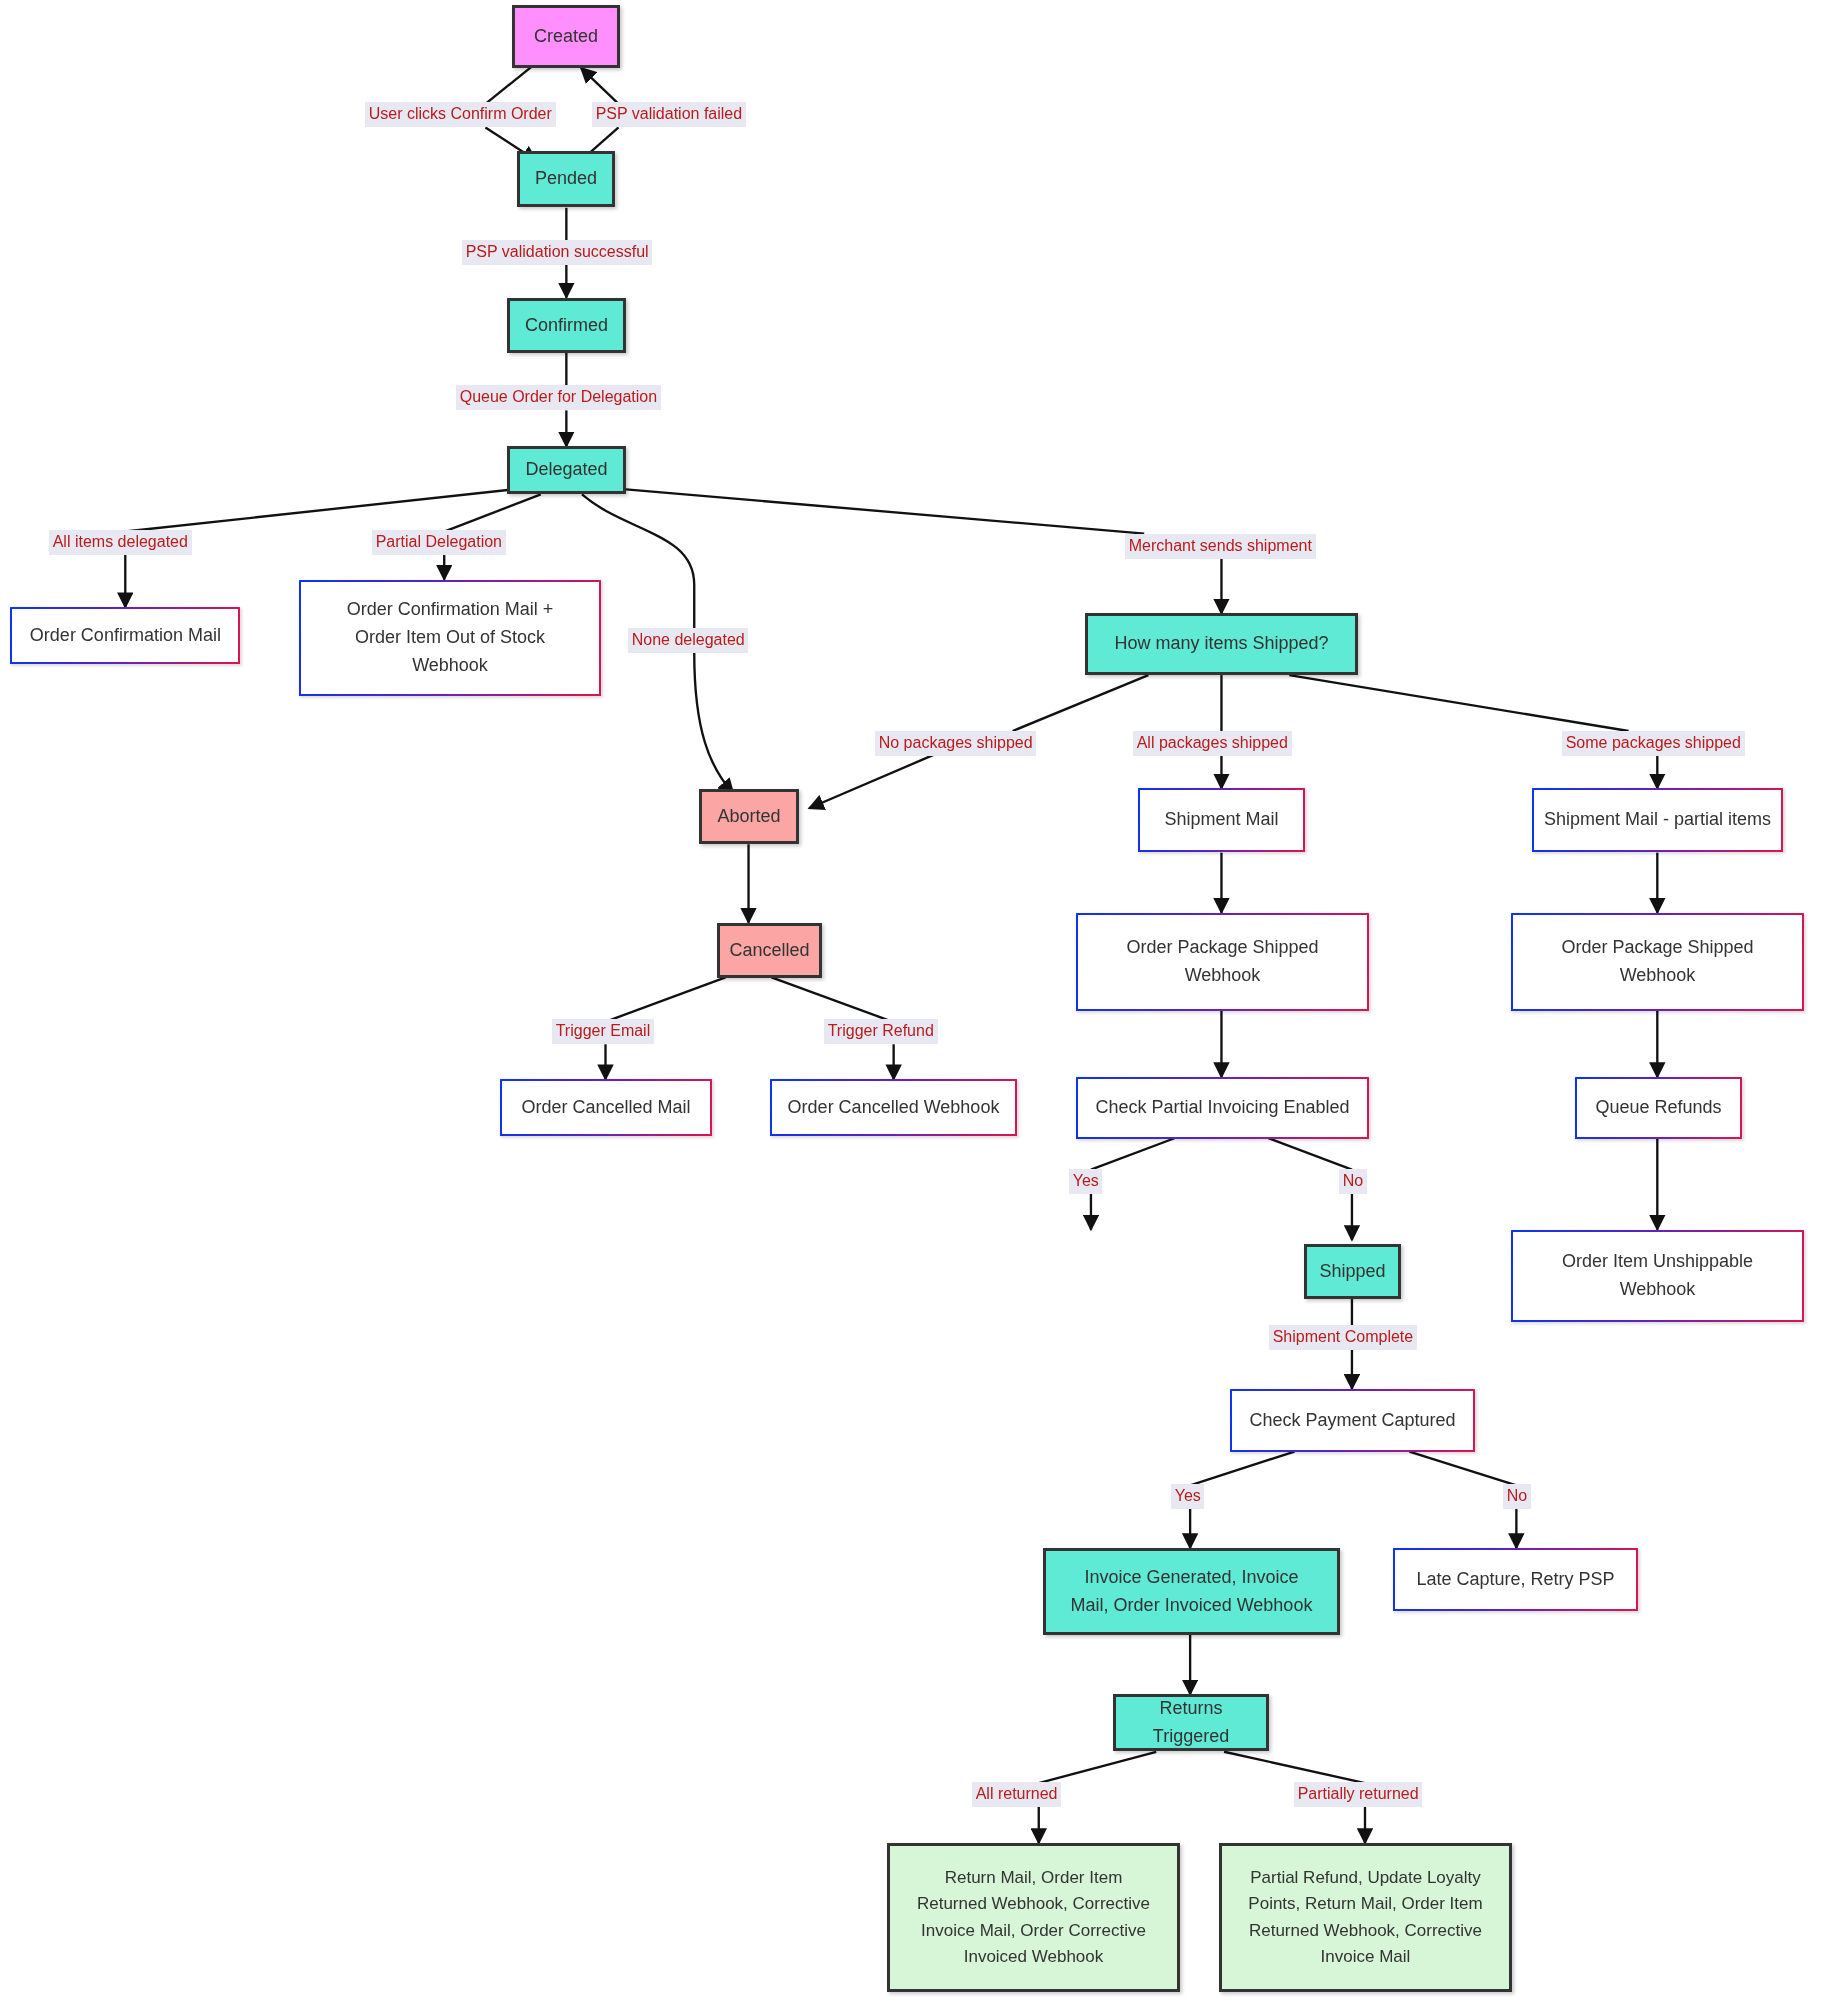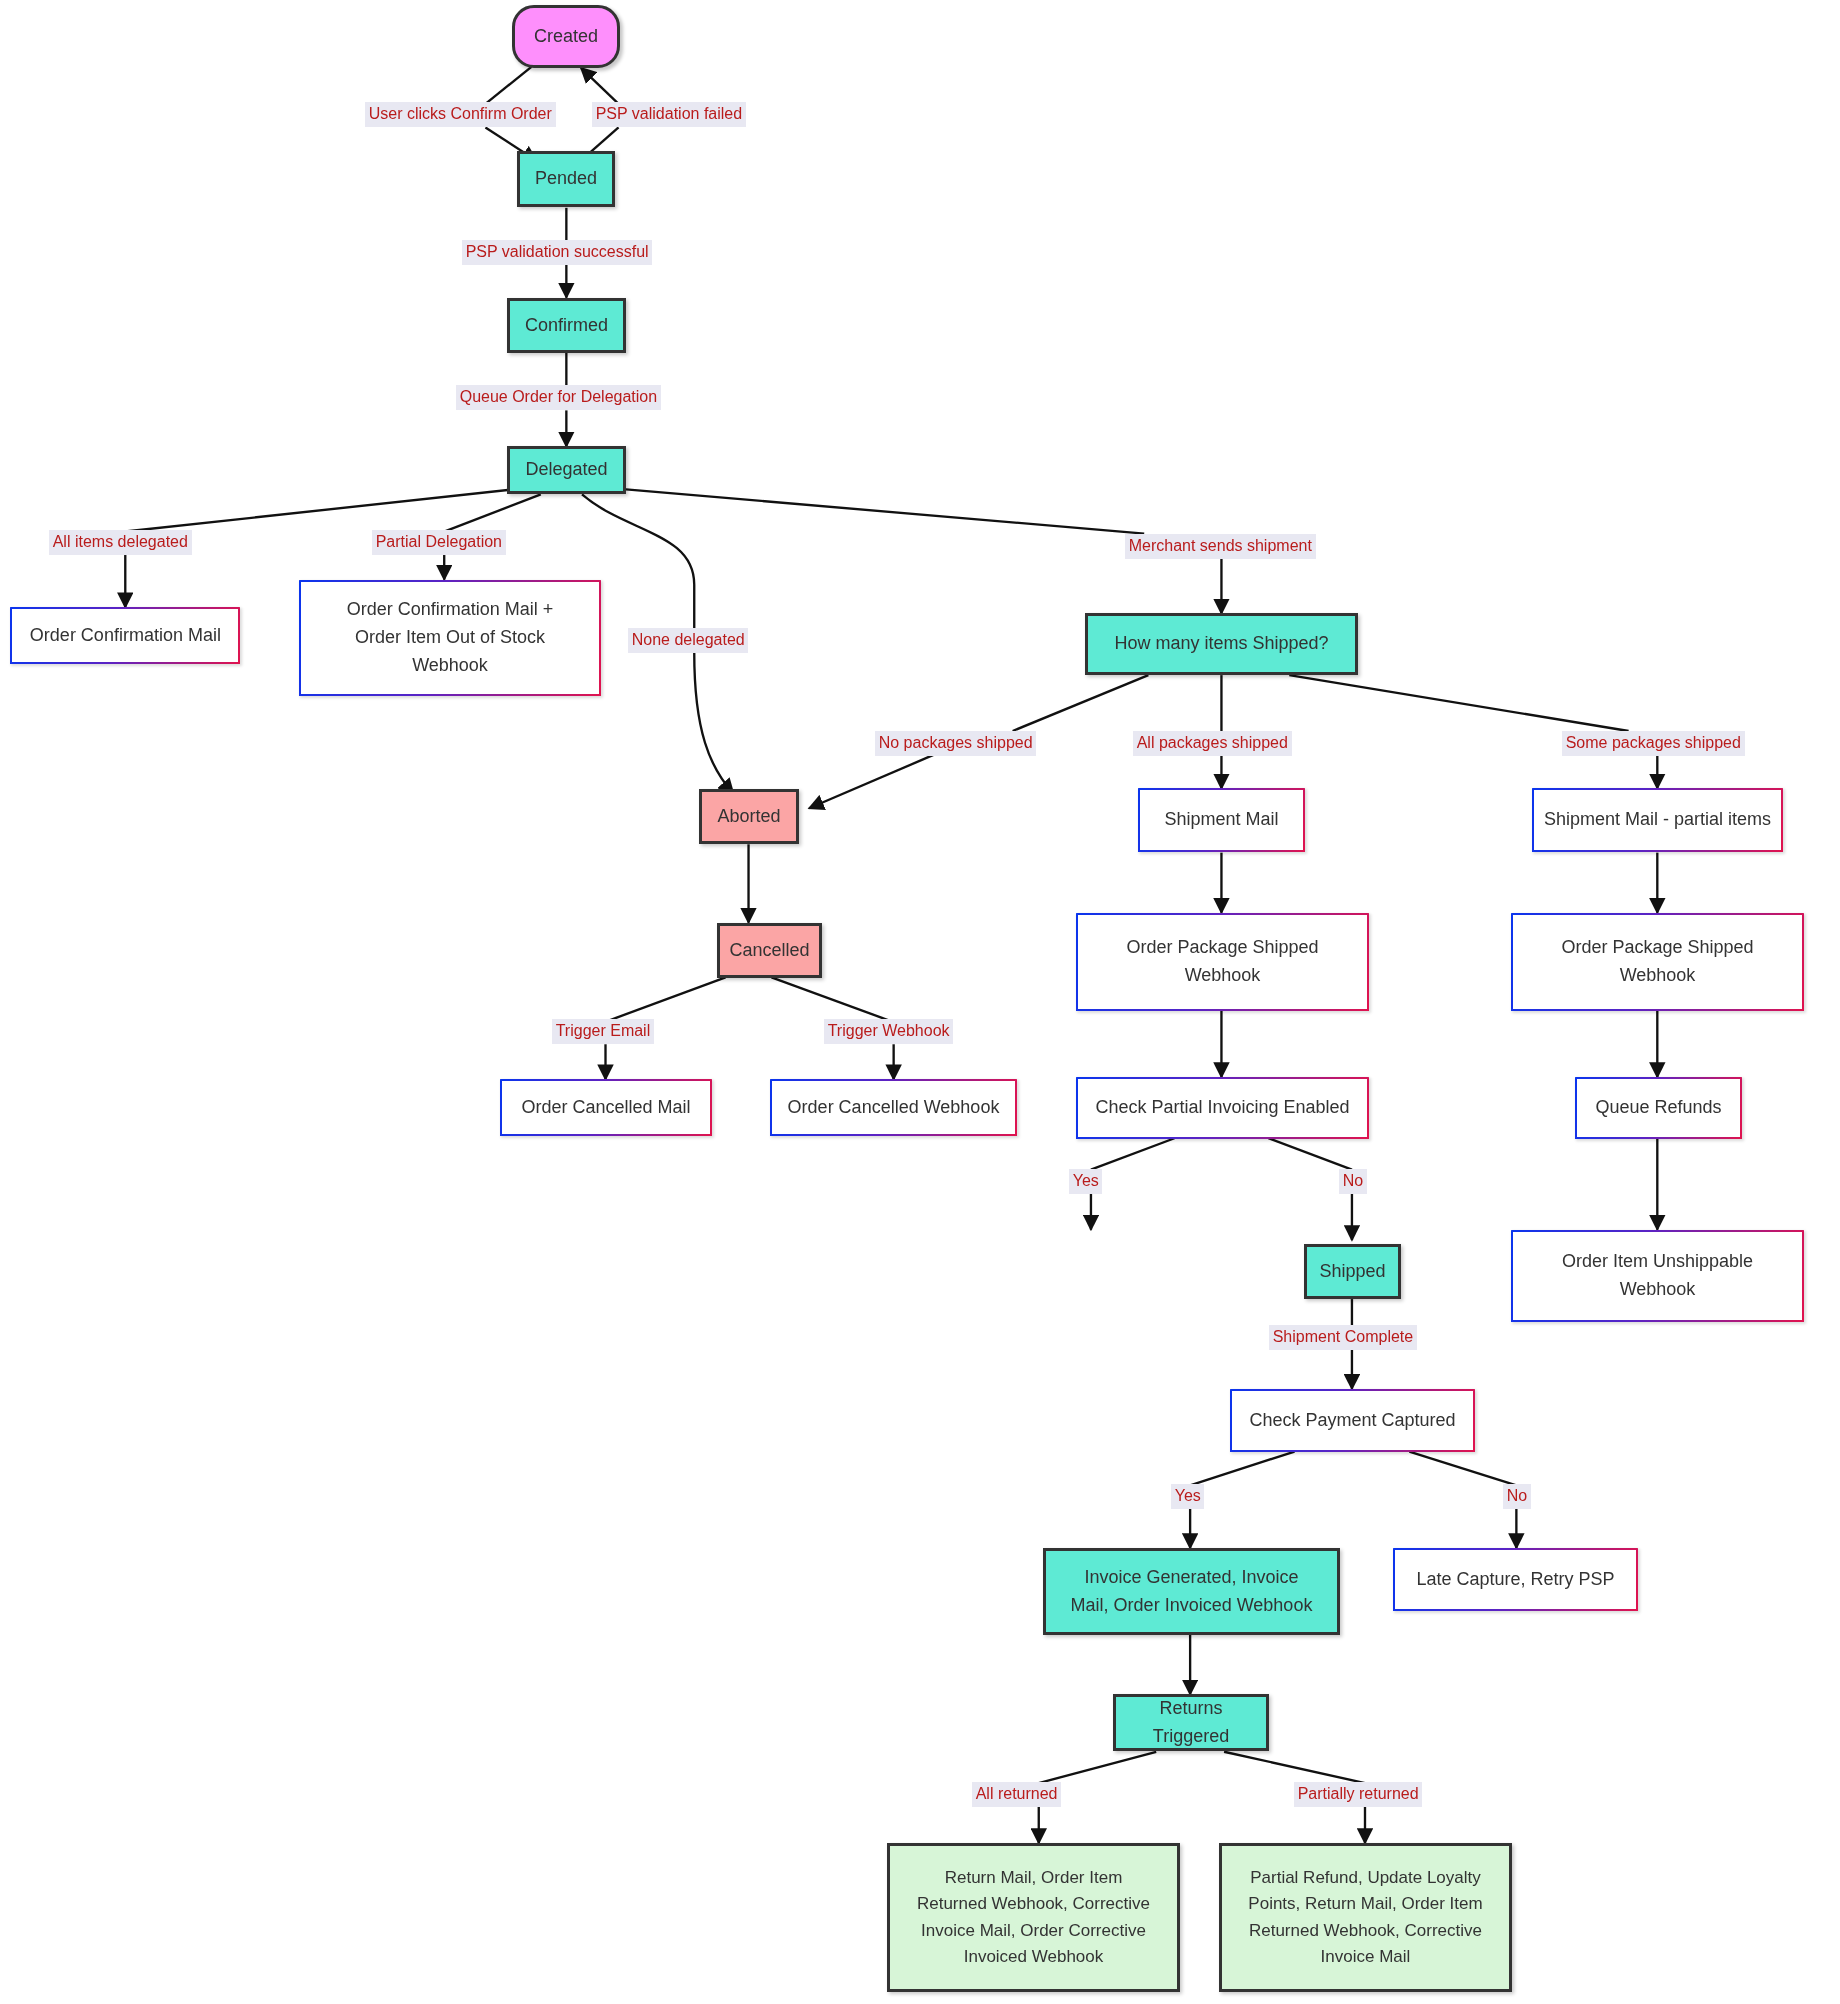--- a/index.html
+++ b/index.html
@@ -37,21 +37,21 @@
     color: #333333;
     white-space: pre-line;
     padding: 3.1px 7.3px;
   }
   
   .state {
     border: 3.1px solid #333333;
     box-shadow: 2.1px 2.1px 3.7px rgba(0,0,0,0.22);
   }
   .state.lav   { background: #5eead4; }
-  .state.pink  { background: #fe8ffc; border-radius: 22px; }
+  .state.pink  { background: #fe8ffc; }
   .state.salmon{ background: #fba5a5; }
   .state.green { background: #d7f5d7; }
 
   
   .action {
     background: #ffffff;
     border: 2.1px solid transparent;
     border-radius: 0.5px;
     background-image:
       linear-gradient(#ffffff, #ffffff),
@@ -241,21 +241,21 @@
   <div class="edge-label" style="left:1125px; top:534px;">Merchant sends shipment</div>
 
   <div class="edge-label" style="left:875px; top:731px;">No packages shipped</div>
 
   <div class="edge-label" style="left:1133px; top:731px;">All packages shipped</div>
 
   <div class="edge-label" style="left:1562px; top:731px;">Some packages shipped</div>
 
   <div class="edge-label" style="left:552px; top:1019px;">Trigger Email</div>
 
-  <div class="edge-label" style="left:824px; top:1019px;">Trigger Webhook</div>
+  <div class="edge-label" style="left:824px; top:1019px;">Trigger Refund</div>
 
   <div class="edge-label" style="left:1069px; top:1169px;">Yes</div>
 
   <div class="edge-label" style="left:1339px; top:1169px;">No</div>
 
   <div class="edge-label" style="left:1269px; top:1325px;">Shipment Complete</div>
 
   <div class="edge-label" style="left:1171px; top:1484px;">Yes</div>
 
   <div class="edge-label" style="left:1503px; top:1484px;">No</div>

